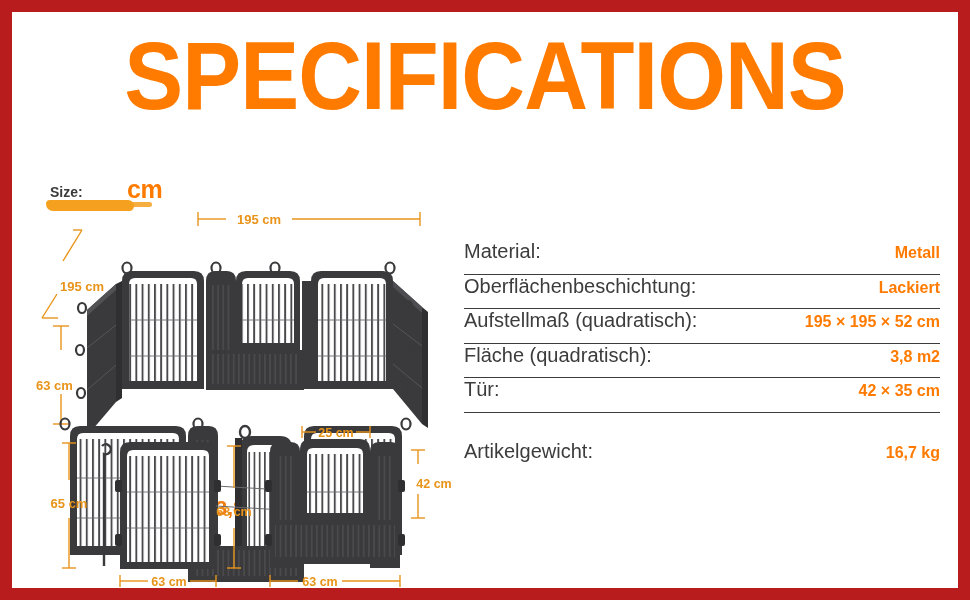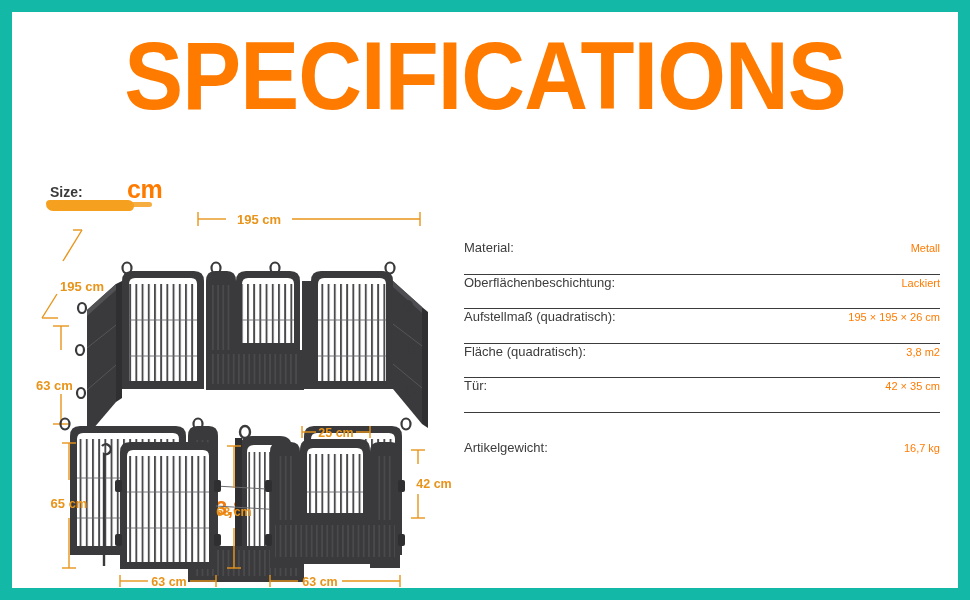--- a/index.html
+++ b/index.html
@@ -7,21 +7,21 @@
     width:970px;height:600px;
     background:#ffffff;
     font-family:"Liberation Sans", sans-serif;
     overflow:hidden;
   }
   #page{
     position:relative;
     width:970px;height:600px;
     box-sizing:border-box;
     background:#ffffff;
-    border:12px solid #14b8a6;
+    border:12px solid #b91c1c;
   }
   
   #title{
     position:absolute;
     left:0; right:0; top:14px;
     text-align:center;
     color:#ff7b00;
     font-size:96px;
     line-height:100px;
     font-weight:bold;
@@ -84,28 +84,28 @@
   .row{
     display:flex;
     align-items:baseline;
     justify-content:space-between;
     height:34.5px;
     border-bottom:1px solid #3c3c3c;
     box-sizing:border-box;
   }
   .row:last-child{border-bottom:none;margin-top:27px;}
   .row .lab{
-    font-size:13px;
+    font-size:20px;
     color:#3c3c3c;
     white-space:nowrap;
   }
   .row .val{
-    font-size:11px;
+    font-size:16px;
     color:#ff7b00;
-    font-weight:normal;
+    font-weight:bold;
     white-space:nowrap;
     text-align:right;
   }
 </style>
 </head>
 <body>
 
 <div id="page">
 
   <div id="title">SPECIFICATIONS</div>
@@ -382,21 +382,21 @@
     <div class="row">
       <span class="lab">Material:</span>
       <span class="val">Metall</span>
     </div>
     <div class="row">
       <span class="lab">Oberflächenbeschichtung:</span>
       <span class="val">Lackiert</span>
     </div>
     <div class="row">
       <span class="lab">Aufstellmaß (quadratisch):</span>
-      <span class="val">195 × 195 × 26 cm</span>
+      <span class="val">195 × 195 × 52 cm</span>
     </div>
     <div class="row">
       <span class="lab">Fläche (quadratisch):</span>
       <span class="val">3,8 m2</span>
     </div>
     <div class="row">
       <span class="lab">Tür:</span>
       <span class="val">42 × 35 cm</span>
     </div>
     <div class="row">

